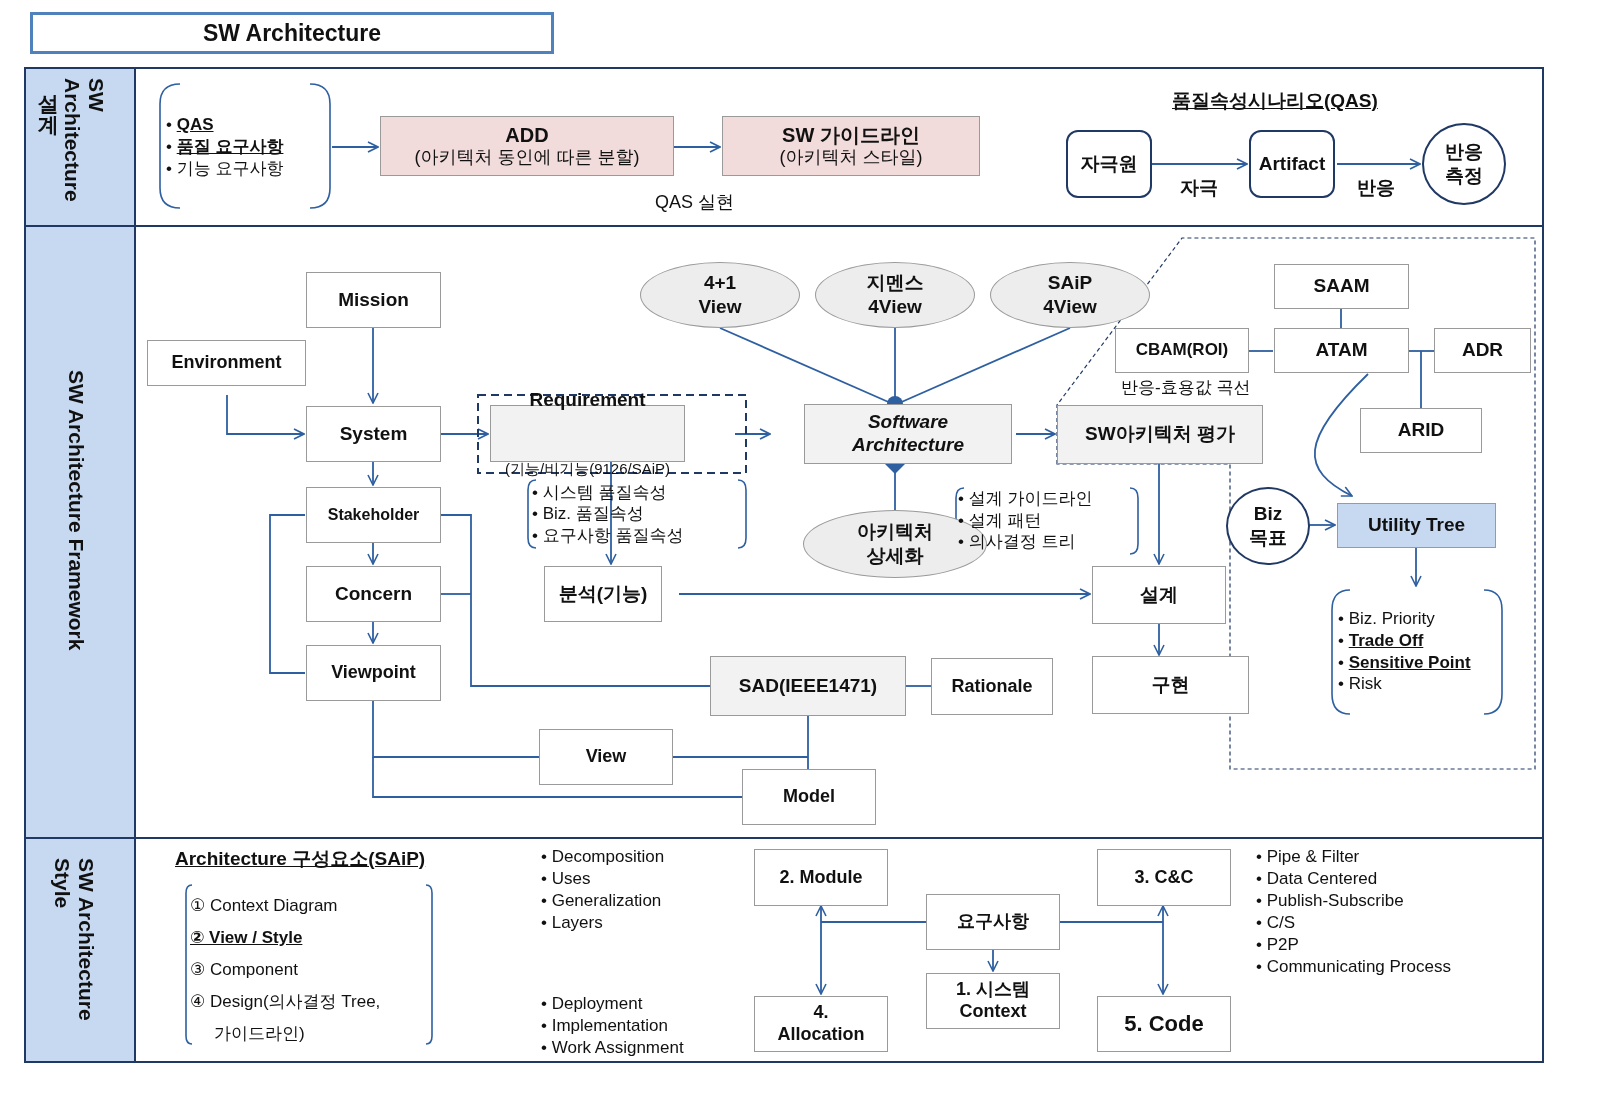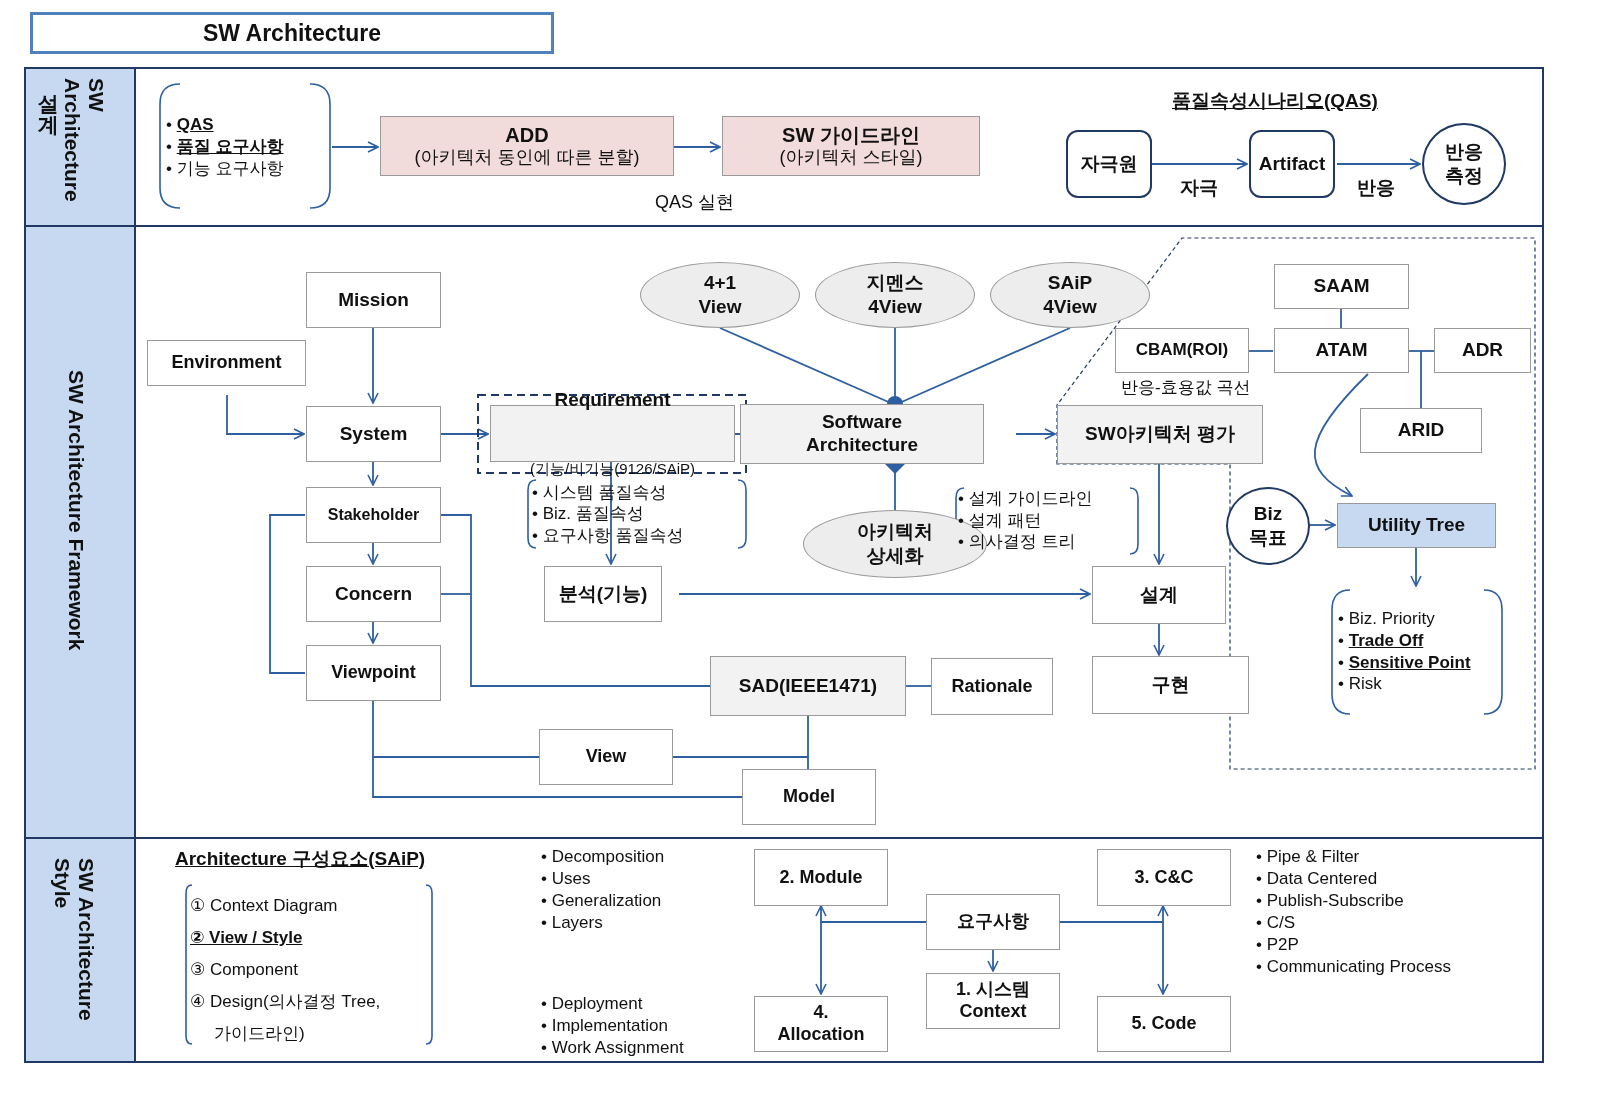--- a/index.html
+++ b/index.html
@@ -161,21 +161,21 @@
   <span>측정</span>
 </div>
 
 <div class="box" style="left:306px;top:272px;width:135px;height:56px;">Mission</div>
 <div class="box" style="left:147px;top:340px;width:159px;height:46px;font-size:18px;">Environment</div>
 <div class="box" style="left:306px;top:406px;width:135px;height:56px;">System</div>
 <div class="box" style="left:306px;top:487px;width:135px;height:56px;font-size:16px;">Stakeholder</div>
 <div class="box" style="left:306px;top:566px;width:135px;height:56px;">Concern</div>
 <div class="box" style="left:306px;top:645px;width:135px;height:56px;font-size:18px;">Viewpoint</div>
 
-<div class="box gray" style="left:490px;top:405px;width:245px;height:57px;gap:48px;">
+<div class="box gray" style="left:490px;top:405px;width:195px;height:57px;gap:48px;">
   <span>Requirement</span>
   <span class="sub">(기능/비기능(9126/SAiP)</span>
 </div>
 <div class="list" style="left:532px;top:482px;font-size:17px;line-height:1.25;">
   <div>• <span>시스템 품질속성</span></div>
   <div>• <span>Biz. 품질속성</span></div>
   <div>• <span>요구사항 품질속성</span></div>
 </div>
 <div class="box" style="left:544px;top:566px;width:118px;height:56px;">분석(기능)</div>
 
@@ -185,21 +185,21 @@
 </div>
 <div class="ellipse" style="left:815px;top:262px;width:160px;height:66px;">
   <span>지멘스</span>
   <span>4View</span>
 </div>
 <div class="ellipse" style="left:990px;top:262px;width:160px;height:66px;">
   <span>SAiP</span>
   <span>4View</span>
 </div>
 
-<div class="box gray" style="left:740px;top:404px;width:244px;height:60px;">
+<div class="box gray" style="left:804px;top:404px;width:208px;height:60px;font-style:italic;">
   <span>Software</span>
   <span>Architecture</span>
 </div>
 <div class="ellipse" style="left:803px;top:510px;width:184px;height:68px;">
   <span>아키텍처</span>
   <span>상세화</span>
 </div>
 <div class="list" style="left:958px;top:488px;font-size:17px;line-height:1.27;">
   <div>• <span>설계 가이드라인</span></div>
   <div>• <span>설계 패턴</span></div>
@@ -259,21 +259,21 @@
 <div class="box" style="left:926px;top:894px;width:134px;height:56px;font-size:18px;">요구사항</div>
 <div class="box" style="left:926px;top:973px;width:134px;height:56px;font-size:18px;">
   <span>1. 시스템</span>
   <span>Context</span>
 </div>
 <div class="box" style="left:754px;top:996px;width:134px;height:56px;font-size:18px;">
   <span>4.</span>
   <span>Allocation</span>
 </div>
 <div class="box" style="left:1097px;top:849px;width:134px;height:57px;font-size:18px;">3. C&amp;C</div>
-<div class="box" style="left:1097px;top:996px;width:134px;height:56px;font-size:18px;">5. Code</div>
+<div class="box" style="left:1097px;top:996px;width:134px;height:56px;font-size:22px;">5. Code</div>
 
 <div class="list" style="left:1236px;top:846px;font-size:17px;line-height:22px;margin-left:20px;">
   <div>• <span>Pipe &amp; Filter</span></div>
   <div>• <span>Data Centered</span></div>
   <div>• <span>Publish-Subscribe</span></div>
   <div>• <span>C/S</span></div>
   <div>• <span>P2P</span></div>
   <div>• <span>Communicating Process</span></div>
 </div>
 

